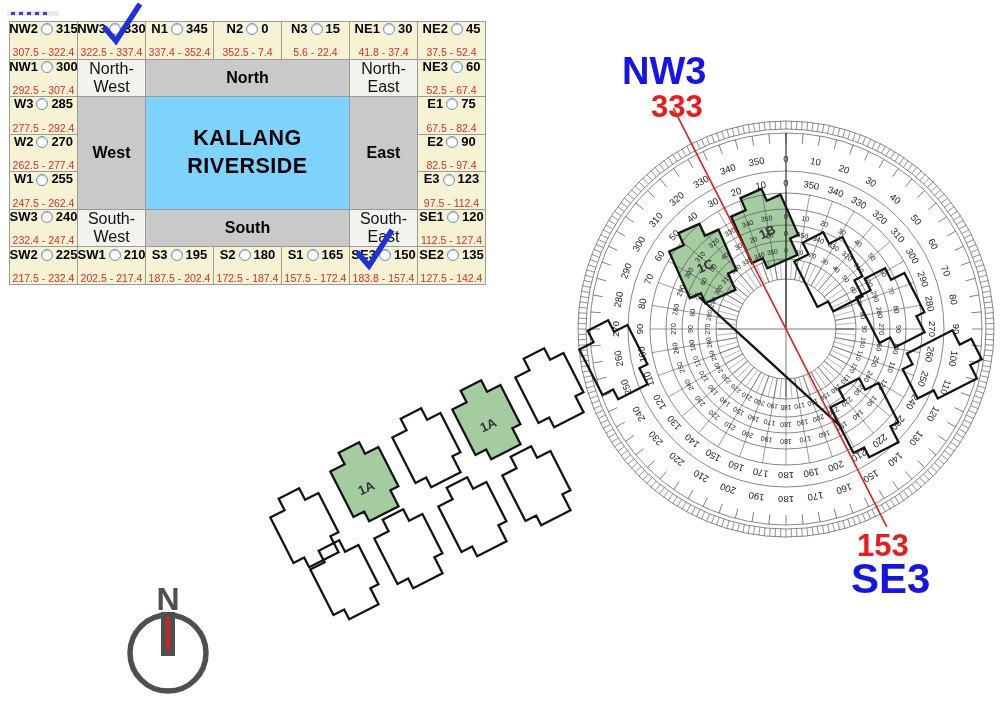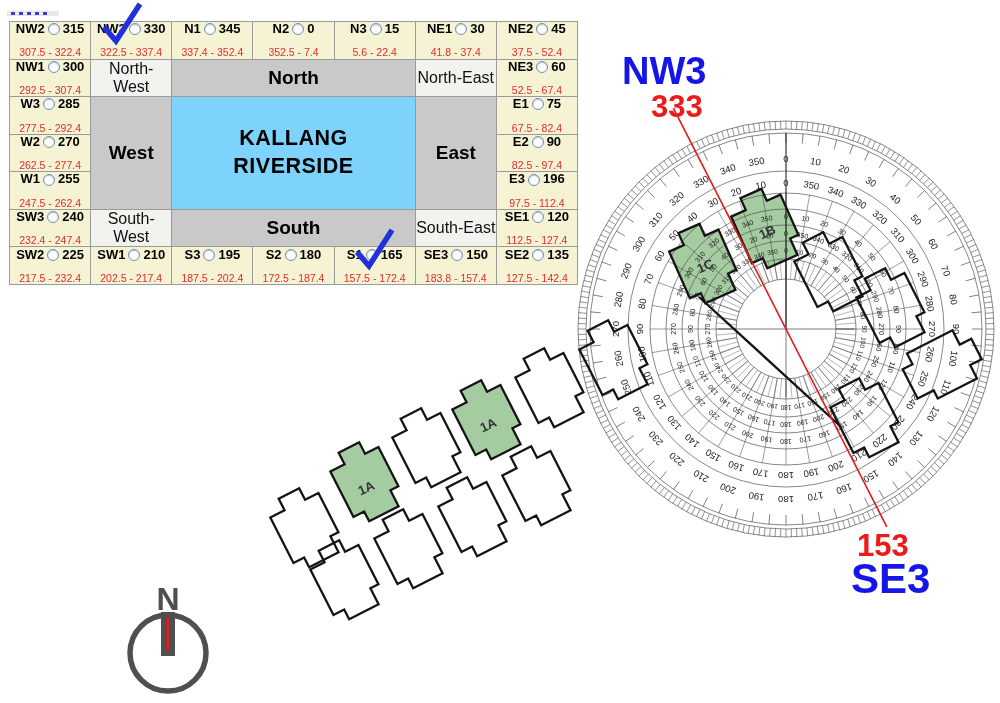--- a/index.html
+++ b/index.html
@@ -5,33 +5,33 @@
   html,body{margin:0;padding:0}
   body{width:1000px;height:703px;position:relative;background:#fff;overflow:hidden;
        font-family:"Liberation Sans",sans-serif;}
 
   
   #mini-marker{position:absolute;left:7px;top:11px;width:52px;height:5px;background:#e9e9e9;}
   #mini-marker .dots{margin:1px 0 0 4px;width:40px;height:3px;
      background:repeating-linear-gradient(90deg,#3a3ae0 0 4px,transparent 4px 8px);}
 
   
-  #selector-table{position:absolute;left:9px;top:21px;width:569px;height:264px;
+  #selector-table{position:absolute;left:9px;top:21px;width:477px;height:264px;
       border-collapse:collapse;table-layout:fixed;border:1px solid #8d8d8d;}
   #selector-table td{border:1px solid #9a9a9a;padding:0;text-align:center;
       vertical-align:middle;overflow:hidden;}
   td.opt{background:#f6f3d4;}
   .l1{display:flex;align-items:center;justify-content:center;gap:3px;
       font-weight:bold;font-size:13px;color:#000;line-height:1.1;white-space:nowrap;}
   .radio{width:10px;height:10px;border-radius:50%;border:1px solid #6e93b4;
       background:#fdfdfd;display:inline-block;flex:0 0 auto;
       box-shadow:inset 0 1px 1px rgba(120,140,160,.5);}
   .l2{font-size:10.5px;color:#e02b2b;margin-top:10px;white-space:nowrap;}
   td.reg-light{background:#f2f2ee;font-size:16px;color:#111;margin-left:12px;}
-  td.reg-dark{background:#c9c9c9;font-size:19px;font-weight:bold;color:#000;}
+  td.reg-dark{background:#c9c9c9;font-size:16px;font-weight:bold;color:#000;}
   td.center{background:#7dd3fc;font-weight:bold;font-size:21.5px;color:#000;
       letter-spacing:.5px;line-height:1.3;}
 
   
   #scene{position:absolute;left:0;top:0;pointer-events:none;}
   .uw{fill:#ffffff;stroke:none;}
   .ug{fill:#a5cba1;stroke:none;}
   .us{fill:none;stroke:#141414;stroke-width:2.3px;stroke-linejoin:miter;}
   .ulab{font-size:13px;font-weight:bold;fill:#333;text-anchor:middle;}
   .ringlab{fill:#222;text-anchor:middle;}
@@ -175,21 +175,21 @@
             <span>W1</span>
             <span class="radio"></span>
             <span>255</span>
           </div>
           <div class="l2">247.5 - 262.4</div>
         </td>
         <td class="opt">
           <div class="l1">
             <span>E3</span>
             <span class="radio"></span>
-            <span>196</span>
+            <span>123</span>
           </div>
           <div class="l2">97.5 - 112.4</div>
         </td>
       </tr>
       <tr>
         <td class="opt">
           <div class="l1">
             <span>SW3</span>
             <span class="radio"></span>
             <span>240</span>

